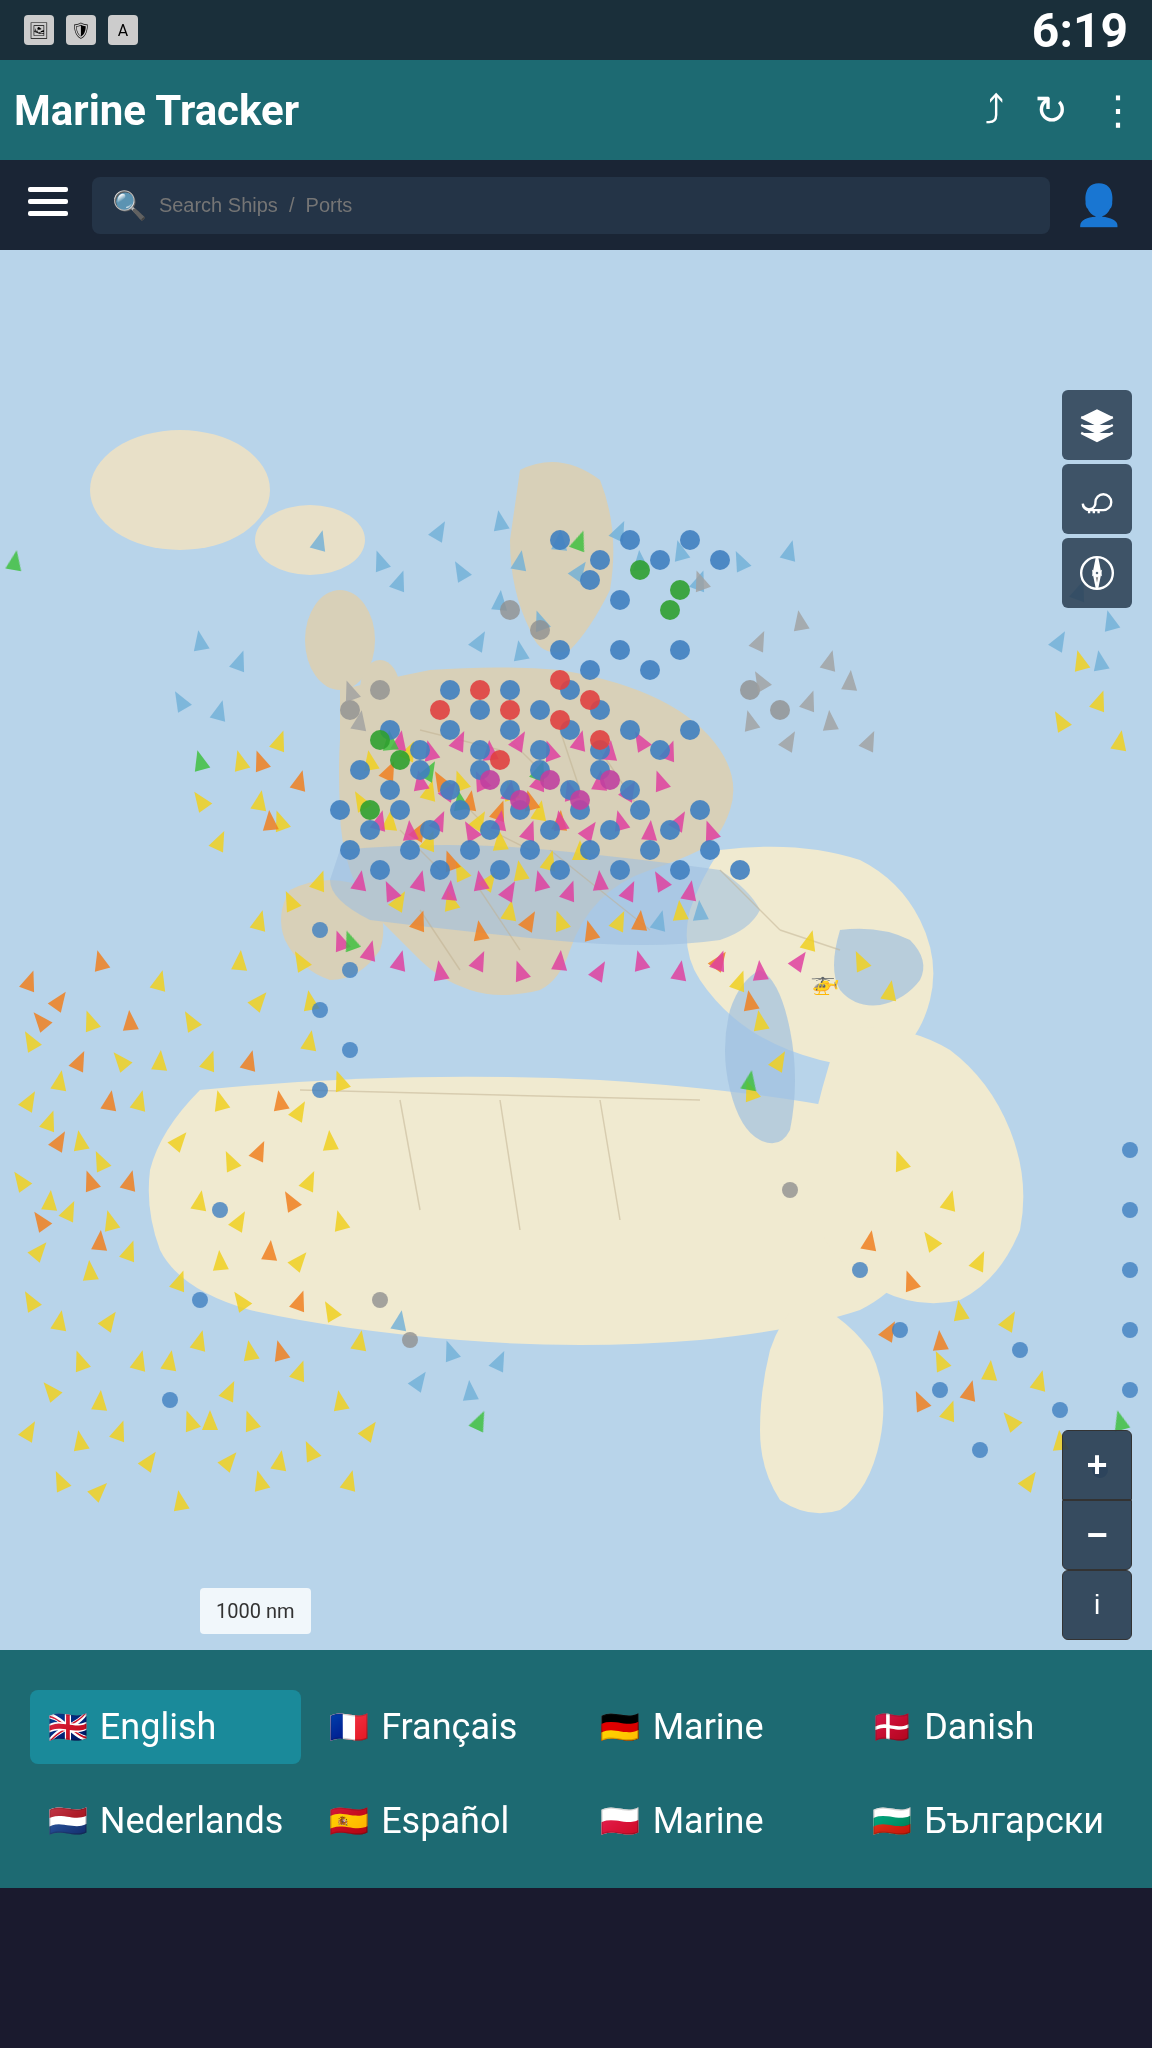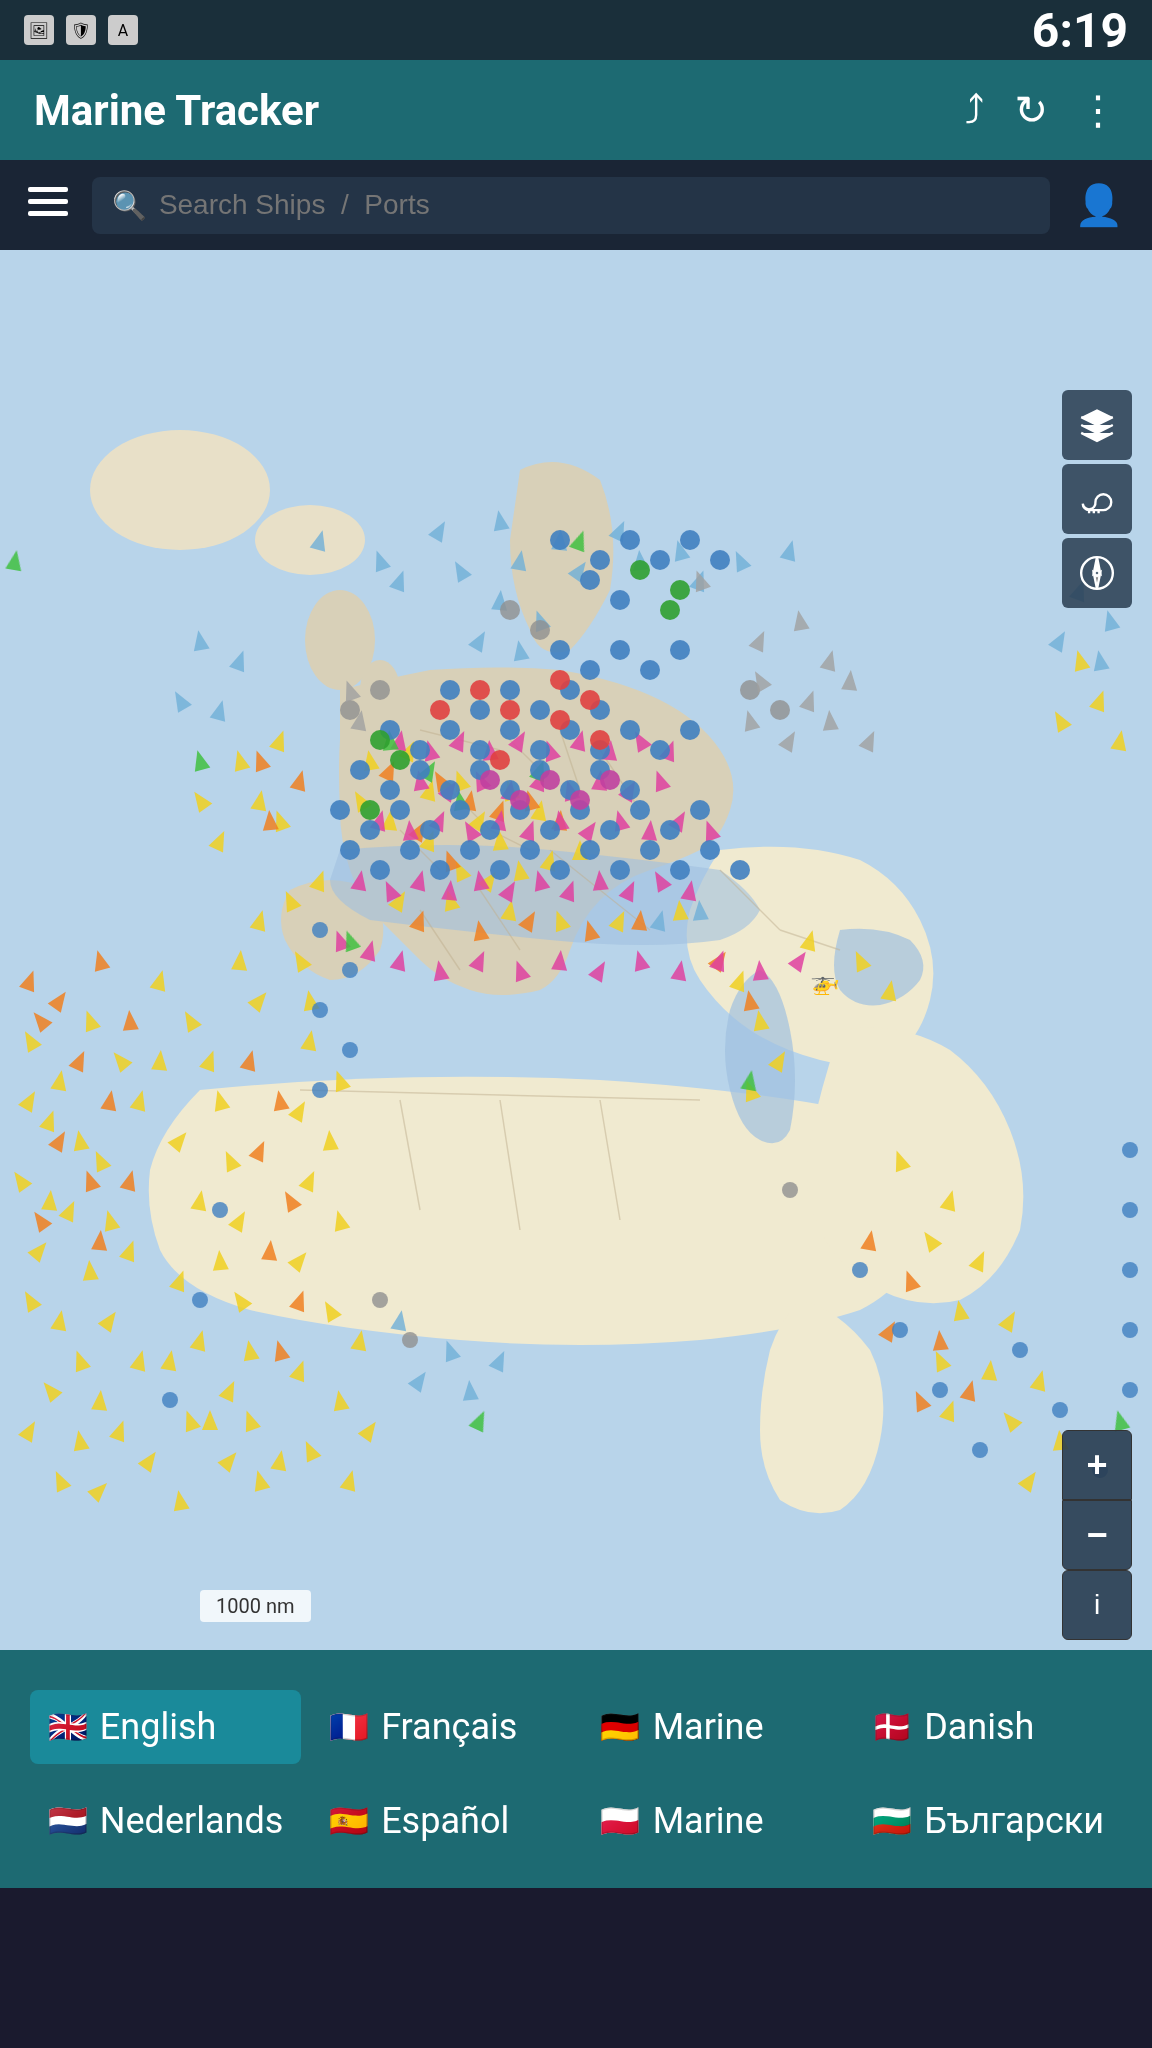--- a/index.html
+++ b/index.html
@@ -41,21 +41,21 @@
     }
 
     
     #toolbar {
       width: 100%;
       height: 100px;
       background: #1d6a72;
       display: flex;
       align-items: center;
       justify-content: space-between;
-      padding: 0 34px;
+      padding: 0 14px;
     }
     .app-title {
       color: white;
       font-size: 42px;
       font-weight: bold;
     }
     .toolbar-actions {
       display: flex;
       gap: 30px;
       align-items: center;
@@ -90,21 +90,21 @@
       align-items: center;
       padding: 12px 20px;
       gap: 12px;
     }
     .search-icon { color: #aaa; font-size: 28px; }
     .search-input {
       background: transparent;
       border: none;
       outline: none;
       color: #aaa;
-      font-size: 28px;
+      font-size: 20px;
       flex: 1;
     }
     .user-icon {
       color: white;
       font-size: 40px;
       cursor: pointer;
       padding: 8px;
     }
 
     
@@ -180,24 +180,24 @@
       align-items: center;
       justify-content: center;
       cursor: pointer;
       color: white;
       font-size: 28px;
       margin-top: 6px;
     }
 
     .scale-bar {
       position: absolute;
-      bottom: 28px;
+      bottom: 16px;
       left: 200px;
       background: rgba(255,255,255,0.8);
-      padding: 4px 16px;
+      padding: 11px 16px;
       border-radius: 4px;
       font-size: 20px;
       color: #333;
     }
 
     
     #language-panel {
       width: 100%;
       background: #1d6a72;
       padding: 40px 30px 30px;

